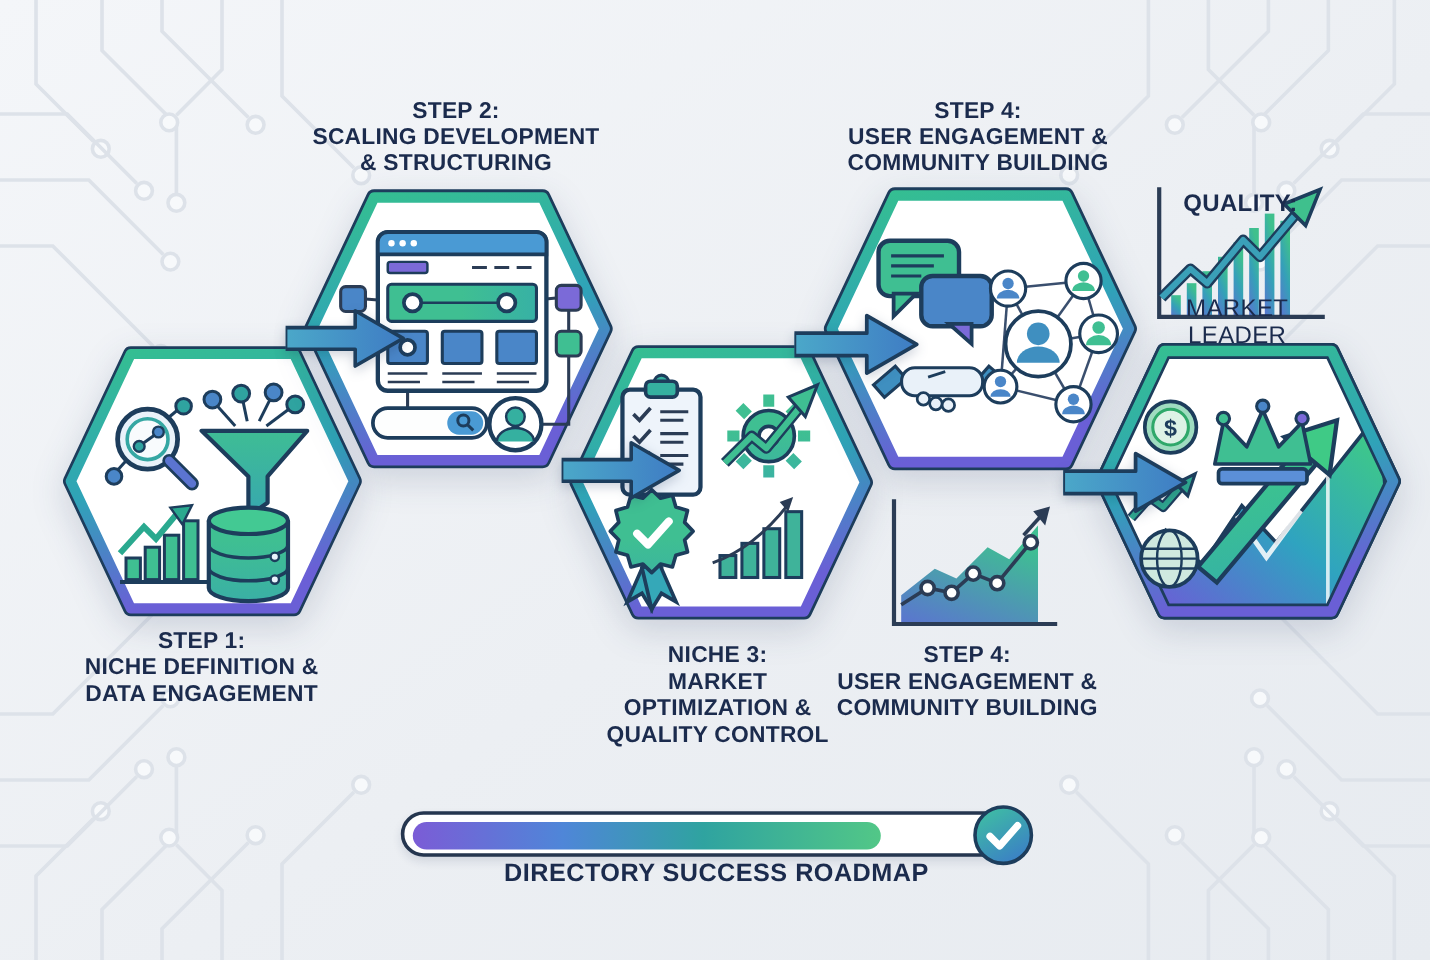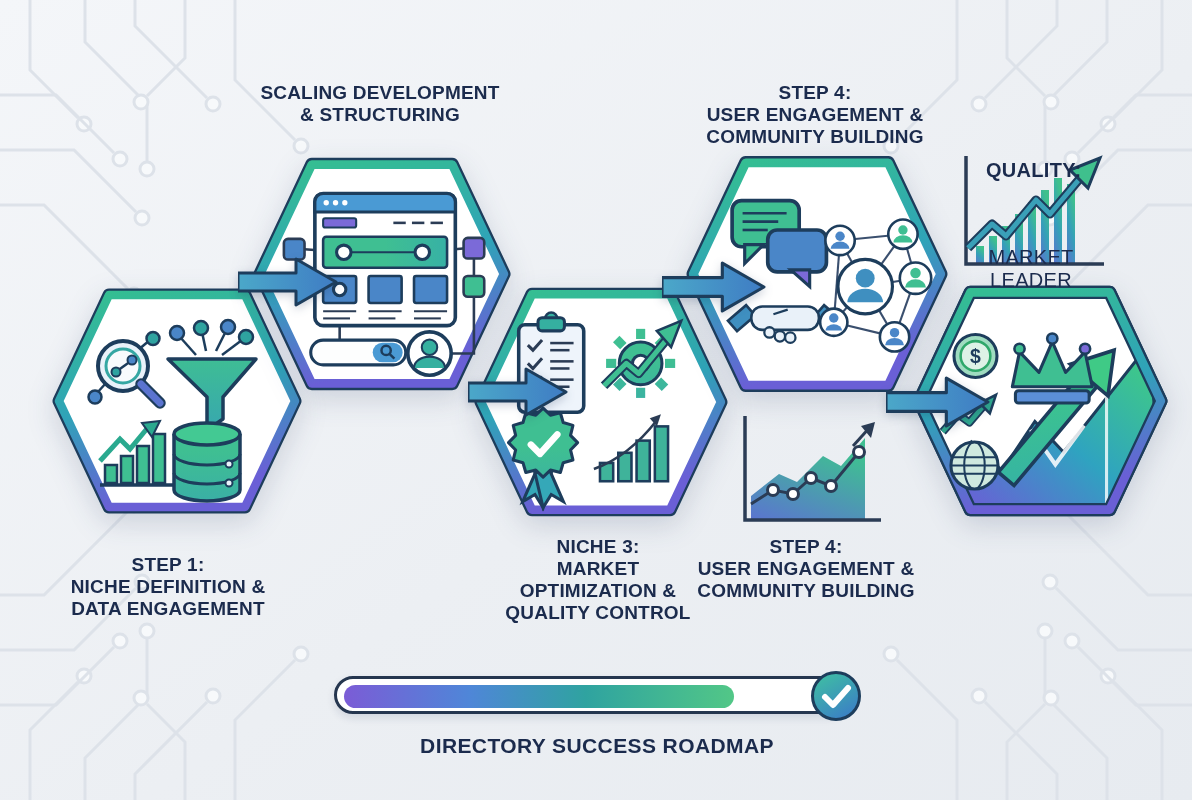--- a/index.html
+++ b/index.html
@@ -15,21 +15,21 @@
   .lab div{white-space:nowrap;}
   .results-title{position:absolute;font-weight:bold;color:#1b2b4d;font-size:20px;letter-spacing:.3px;}
   .market-leader{position:absolute;font-weight:normal;color:#1b2b4d;font-size:20px;text-align:center;letter-spacing:.3px;}
   .track{position:absolute;left:334px;top:676px;width:514px;height:38px;background:#ffffff;
          border:3px solid #25364f;border-radius:22px;box-sizing:border-box;
          box-shadow:0 4px 8px rgba(25,45,85,.12);}
   .fill{position:absolute;left:7px;top:6px;height:23px;width:390px;border-radius:12px;
         background:linear-gradient(90deg,#7b5cd6 0%,#4f86d8 32%,#2fa3a0 62%,#52c787 100%);}
   .check-badge{position:absolute;left:810px;top:670px;}
   .caption{position:absolute;left:297px;top:716px;width:600px;text-align:center;
-           font-weight:bold;color:#1b2b4d;font-size:21px;letter-spacing:.4px;margin-top:18px;}
+           font-weight:bold;color:#1b2b4d;font-size:21px;letter-spacing:.4px;}
 </style>
 </head>
 <body>
 
 <div class="stage">
 
   <svg class="circuit" width="1192" height="800" viewBox="0 0 1192 800">
     <defs>
       <g id="cz" fill="none" stroke="#dde2e9" stroke-width="3">
         <path d="M30,0 v70 l48,48"></path>
@@ -485,29 +485,30 @@
     <g fill="#ffffff" stroke="#2b3c55" stroke-width="3">
       <circle cx="38" cy="78" r="5.5"></circle>
         <circle cx="58" cy="82" r="5.5"></circle>
       <circle cx="76" cy="66" r="5.5"></circle>
         <circle cx="96" cy="74" r="5.5"></circle>
         <circle cx="124" cy="40" r="5.5"></circle>
     </g>
   </svg>
 
   <div class="lab" style="left:240px;top:82px;width:280px">
+    <div>STEP 2:</div>
     <div>SCALING DEVELOPMENT</div>
     <div>&amp; STRUCTURING</div>
   </div>
   <div class="lab" style="left:675px;top:82px;width:280px">
     <div>STEP 4:</div>
     <div>USER ENGAGEMENT &amp;</div>
     <div>COMMUNITY BUILDING</div>
   </div>
-  <div class="lab" style="left:38px;top:554px;width:260px">
+  <div class="lab" style="left:38px;top:524px;width:260px">
     <div>STEP 1:</div>
     <div>NICHE DEFINITION &amp;</div>
     <div>DATA ENGAGEMENT</div>
   </div>
   <div class="lab" style="left:488px;top:536px;width:220px">
     <div>NICHE 3:</div>
     <div>MARKET</div>
     <div>OPTIMIZATION &amp;</div>
     <div>QUALITY CONTROL</div>
   </div>

